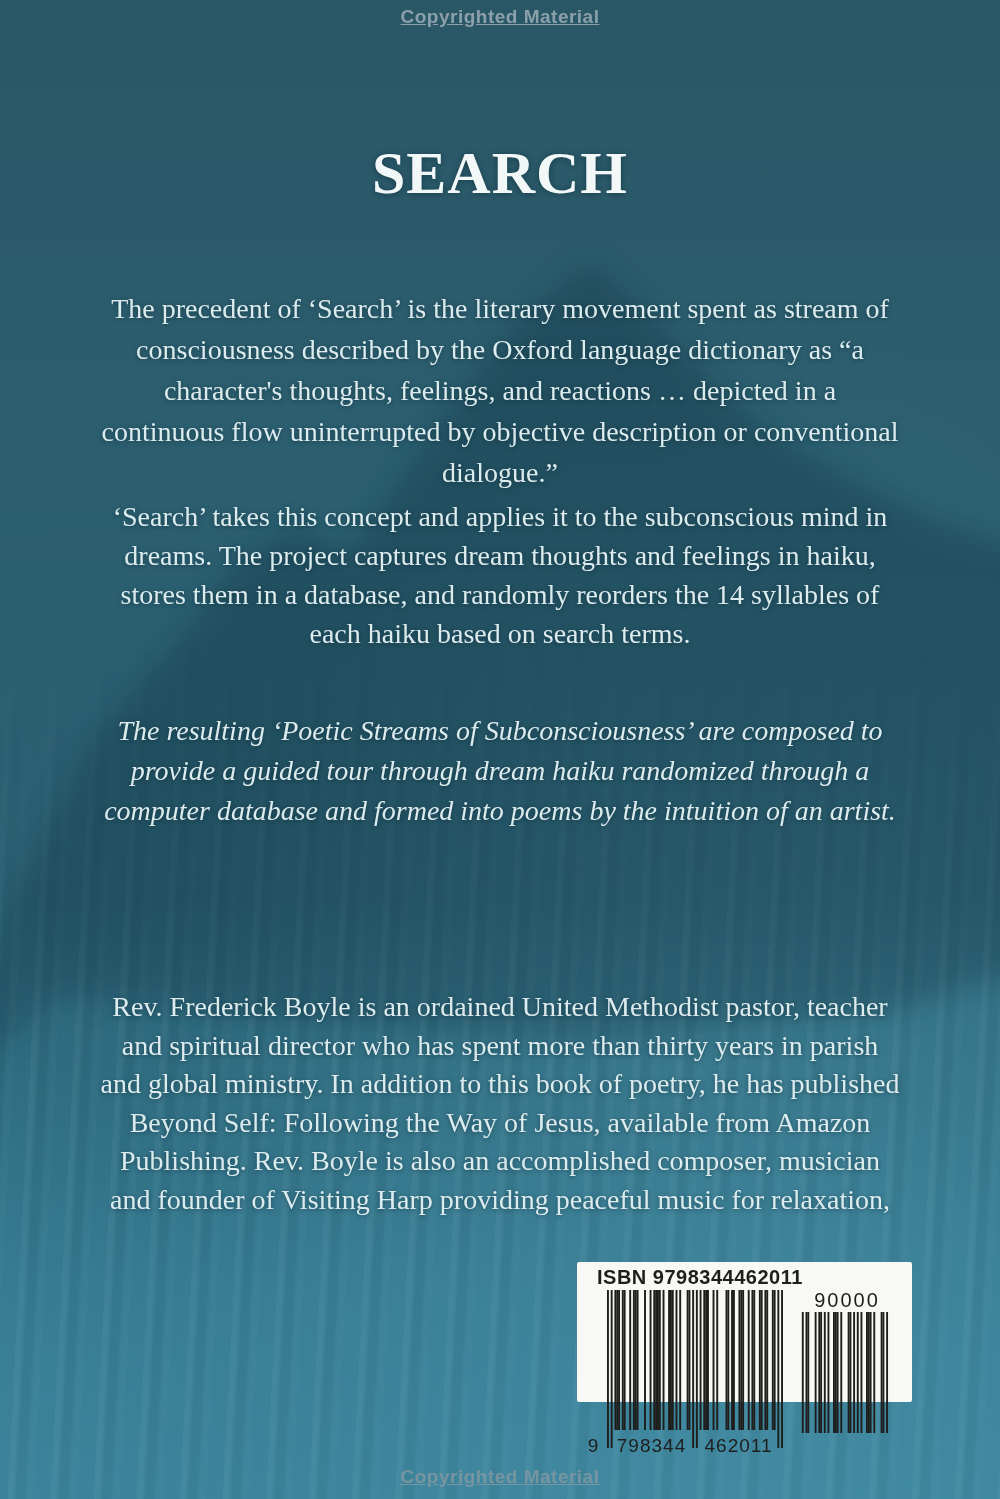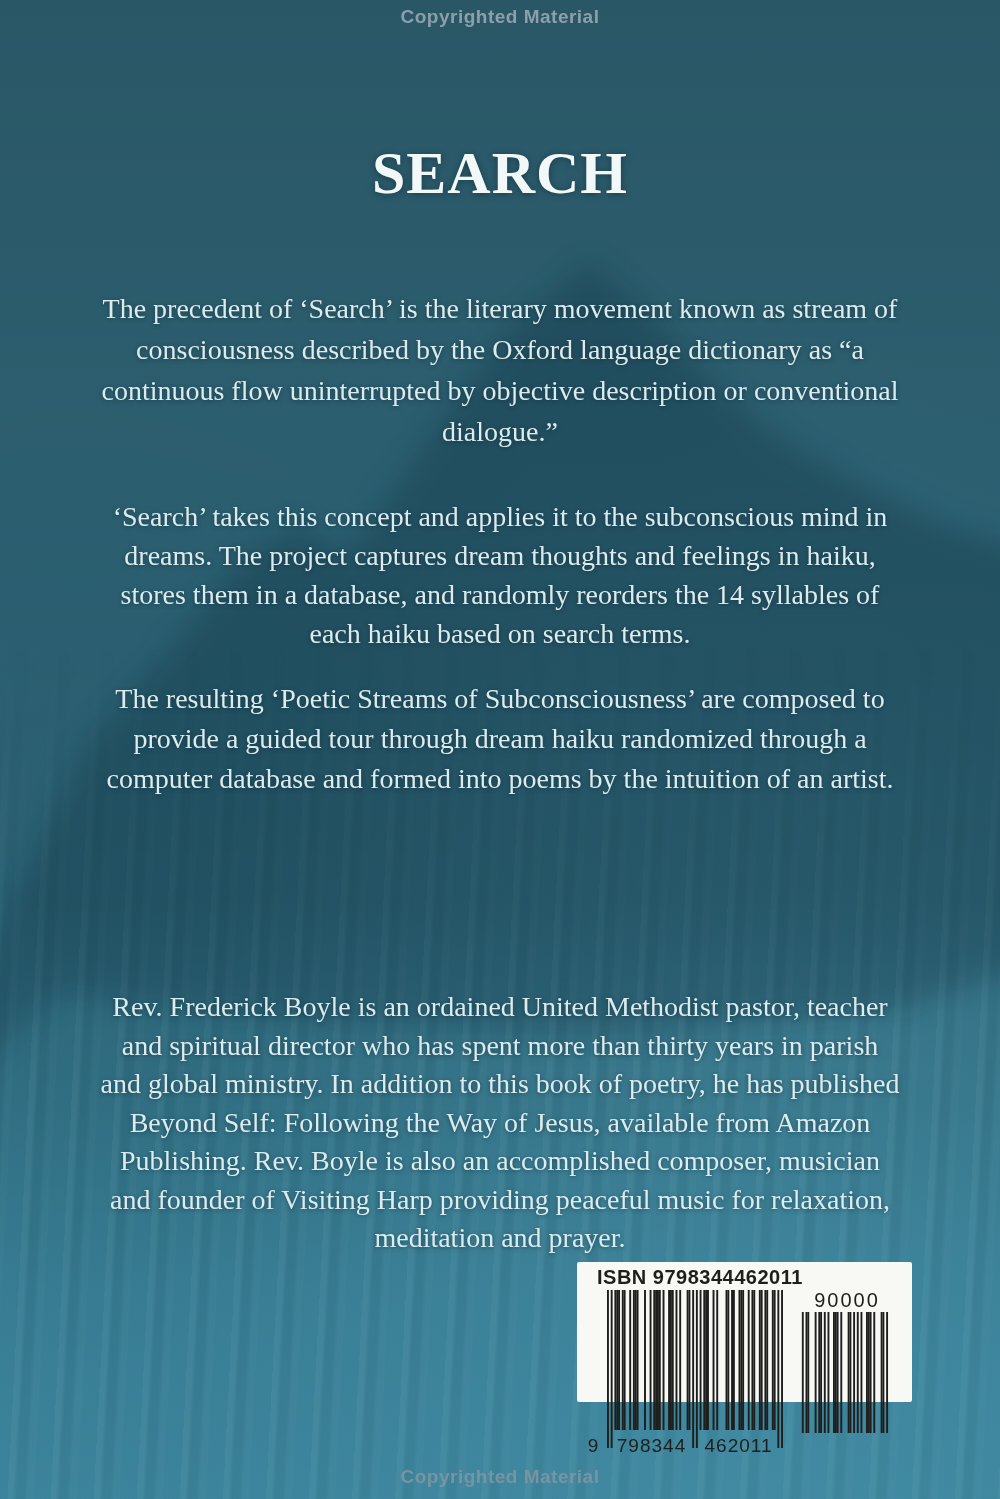--- a/index.html
+++ b/index.html
@@ -41,20 +41,21 @@
       transparent 26px 43px);
     -webkit-mask-image:linear-gradient(180deg, transparent 0%, transparent 42%, #000 72%, #000 100%);
     mask-image:linear-gradient(180deg, transparent 0%, transparent 42%, #000 72%, #000 100%);
     pointer-events:none;
   }
   .copyright{
     position:absolute;left:0;right:0;text-align:center;
     font-family:"Liberation Sans", sans-serif;
     font-weight:bold;font-size:19px;line-height:26px;letter-spacing:0.5px;
     color:var(--copyright-text,#8ba0ab);
+    text-decoration:underline;
   }
   .copyright.top{top:4px;}
   .copyright.bottom{top:1464px;color:#7e97a2;opacity:0.9;}
   .title{
     position:absolute;left:0;right:0;top:138px;margin:0;
     text-align:center;
     font-size:60px;line-height:70px;font-weight:bold;letter-spacing:1px;
     color:var(--title-text,#f2f8f8);
     text-shadow:0 1px 6px rgba(8,35,45,0.55);
   }
@@ -67,21 +68,21 @@
   }
   .para{
     position:absolute;left:0;right:0;text-align:center;
     color:var(--body-text,#dcebee);
     font-size:28px;
     text-shadow:0 1px 4px rgba(8,35,45,0.5);
   }
   .para .line{white-space:nowrap;}
   .p1{top:288px;line-height:41px;}
   .p2{top:497px;line-height:39px;}
-  .p3{top:679px;line-height:40px;}
+  .p3{top:711px;line-height:40px;font-style:italic;}
   .bio{top:988px;line-height:38.5px;}
   .barcode-panel{
     position:absolute;left:577px;top:1262px;width:335px;height:140px;
     background:var(--barcode-panel,#f8f8f5);
     border-radius:2px;
   }
   .isbn-label{
     position:absolute;left:20px;top:2px;
     font-family:"Liberation Sans", sans-serif;
     font-weight:bold;font-size:20px;line-height:26px;letter-spacing:0.5px;
@@ -104,22 +105,23 @@
   </svg>
 
   <div class="bottom-fade"></div>
   <div class="texture"></div>
 
   <div class="copyright top">Copyrighted Material</div>
 
   <h1 class="title">SEARCH</h1>
 
   <div class="para p1">
-      <div class="line">The precedent of ‘Search’ is the literary movement known as stream of</div>
+      <div class="line">The precedent of ‘Search’ is the literary movement spent as stream of</div>
       <div class="line">consciousness described by the Oxford language dictionary as “a</div>
+      <div class="line">character's thoughts, feelings, and reactions … depicted in a</div>
       <div class="line">continuous flow uninterrupted by objective description or conventional</div>
       <div class="line">dialogue.”</div>
     </div>
   <div class="para p2">
       <div class="line">‘Search’ takes this concept and applies it to the subconscious mind in</div>
       <div class="line">dreams. The project captures dream thoughts and feelings in haiku,</div>
       <div class="line">stores them in a database, and randomly reorders the 14 syllables of</div>
       <div class="line">each haiku based on search terms.</div>
     </div>
   <div class="para p3">
@@ -127,21 +129,20 @@
       <div class="line">provide a guided tour through dream haiku randomized through a</div>
       <div class="line">computer database and formed into poems by the intuition of an artist.</div>
     </div>
   <div class="para bio">
       <div class="line">Rev. Frederick Boyle is an ordained United Methodist pastor, teacher</div>
       <div class="line">and spiritual director who has spent more than thirty years in parish</div>
       <div class="line">and global ministry. In addition to this book of poetry, he has published</div>
       <div class="line">Beyond Self: Following the Way of Jesus, available from Amazon</div>
       <div class="line">Publishing. Rev. Boyle is also an accomplished composer, musician</div>
       <div class="line">and founder of Visiting Harp providing peaceful music for relaxation,</div>
-      <div class="line">meditation and prayer.</div>
     </div>
 
   <div class="barcode-panel">
     <div class="isbn-label">ISBN 9798344462011</div>
     <div class="barcode-svg-holder"><svg viewBox="0 0 335 198" width="335" height="198">
           <rect x="30" y="28" width="1.9120000000000001" height="158" fill="#1e1e1c"></rect>
           <rect x="33.704" y="28" width="1.9120000000000001" height="158" fill="#1e1e1c"></rect>
           <rect x="37.408" y="28" width="1.9120000000000001" height="140" fill="#1e1e1c"></rect>
           <rect x="39.26" y="28" width="1.9120000000000001" height="140" fill="#1e1e1c"></rect>
           <rect x="41.112" y="28" width="1.9120000000000001" height="140" fill="#1e1e1c"></rect>

